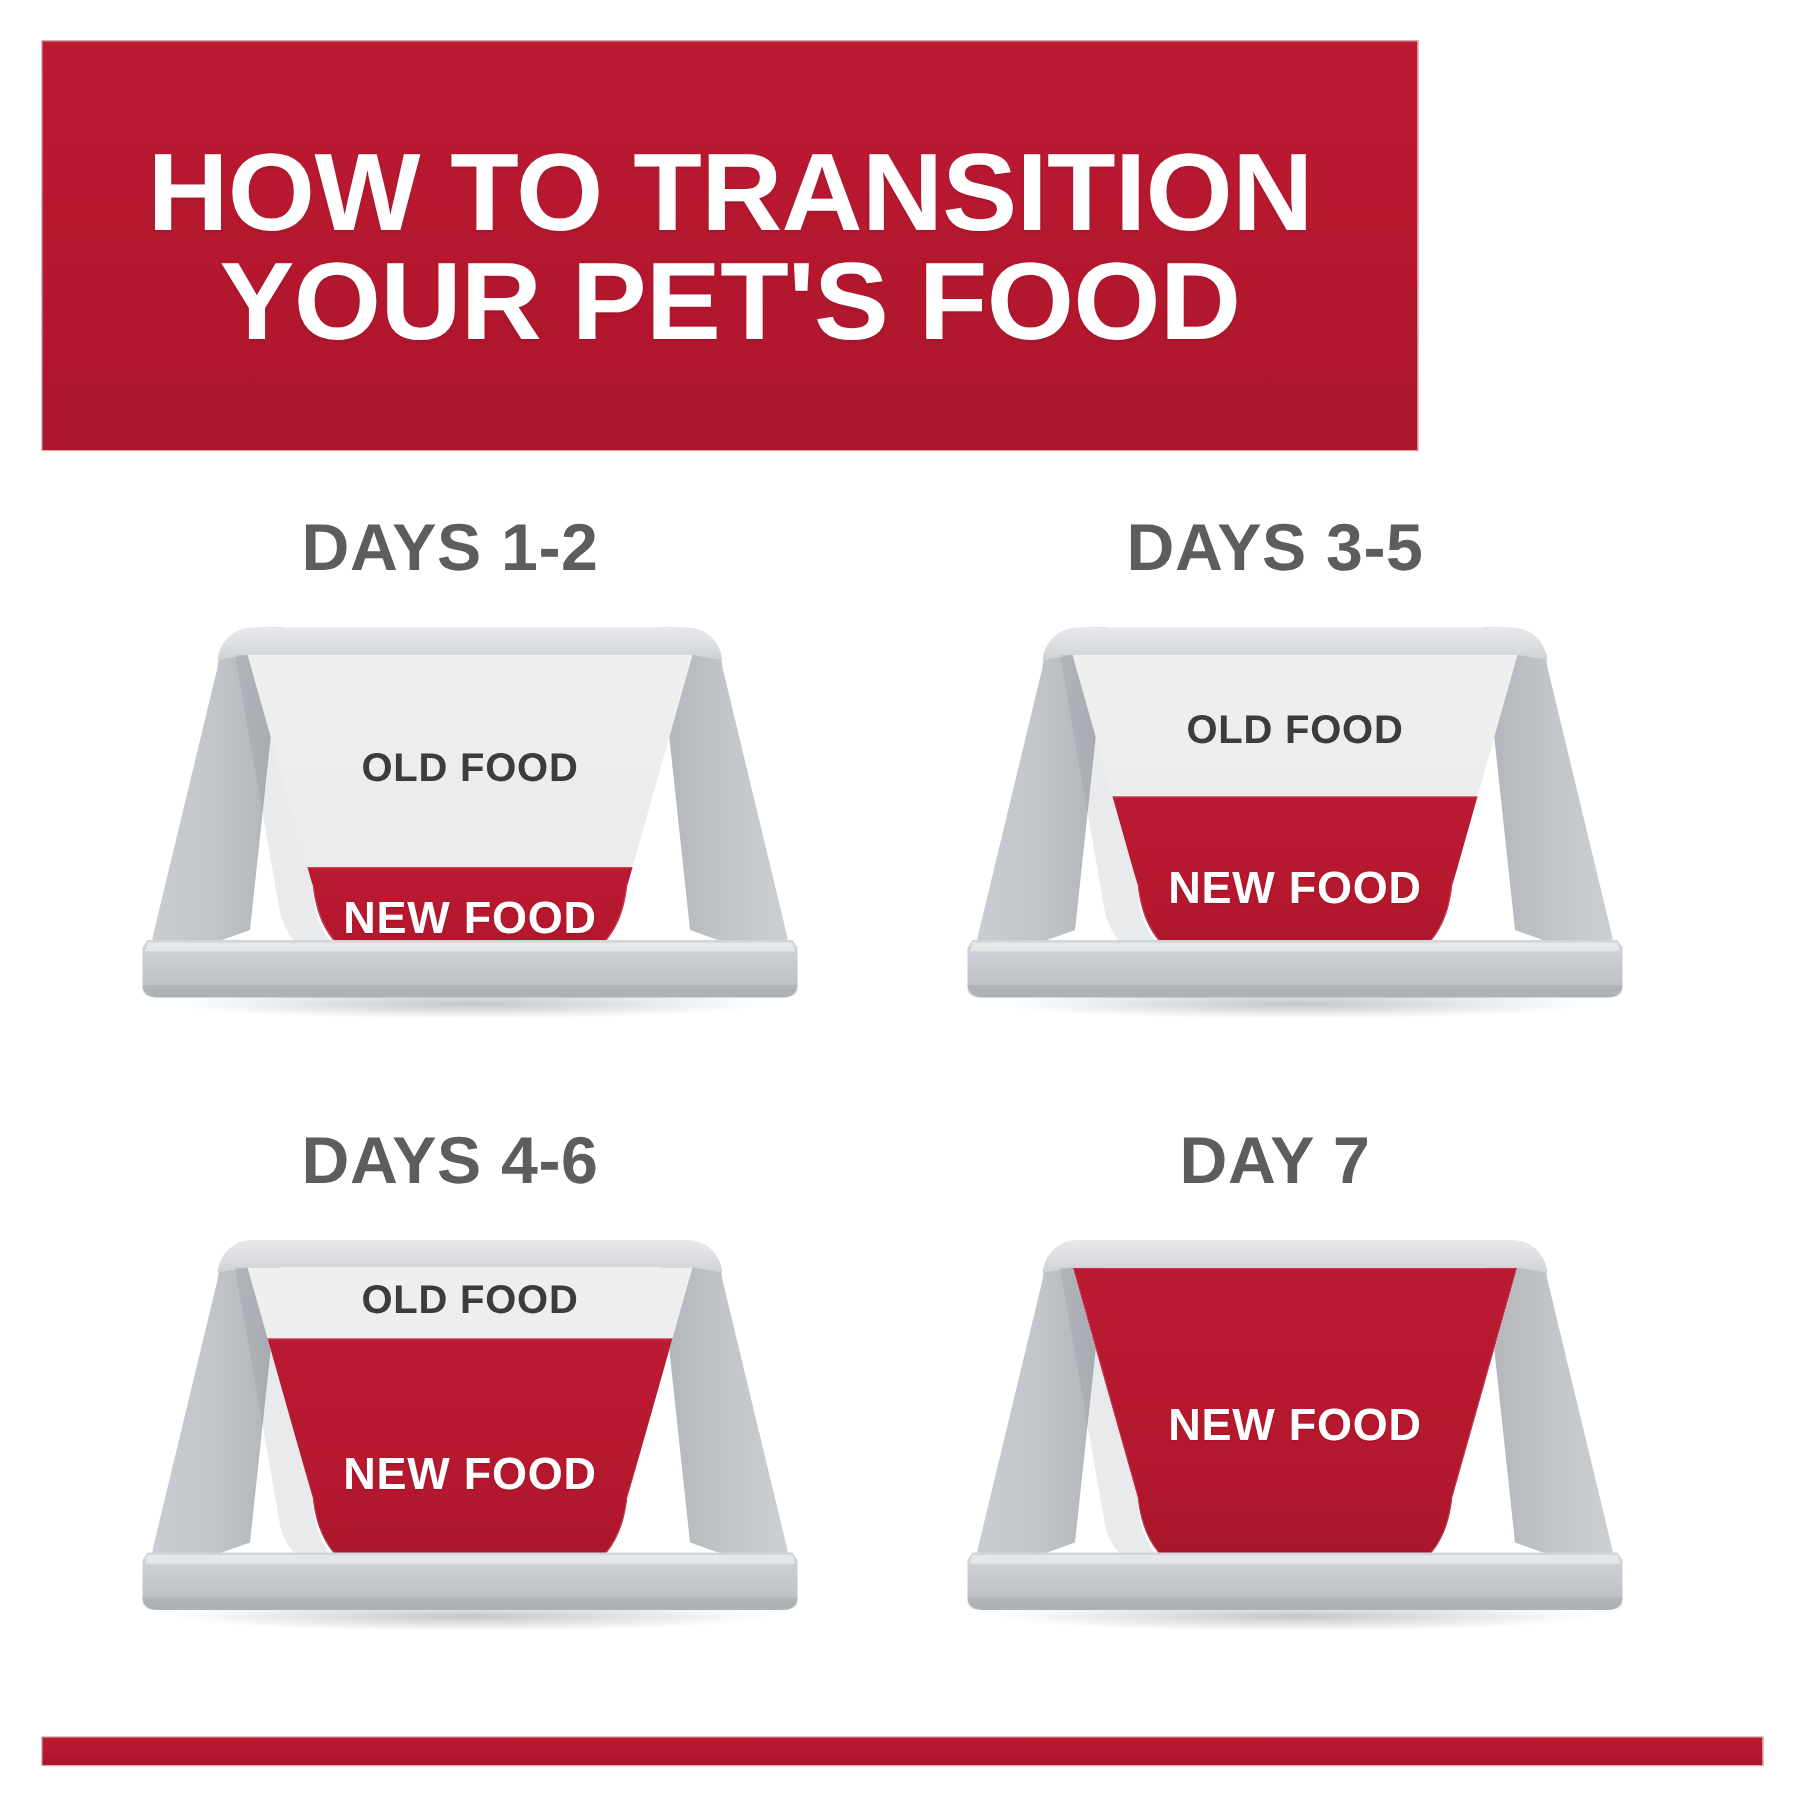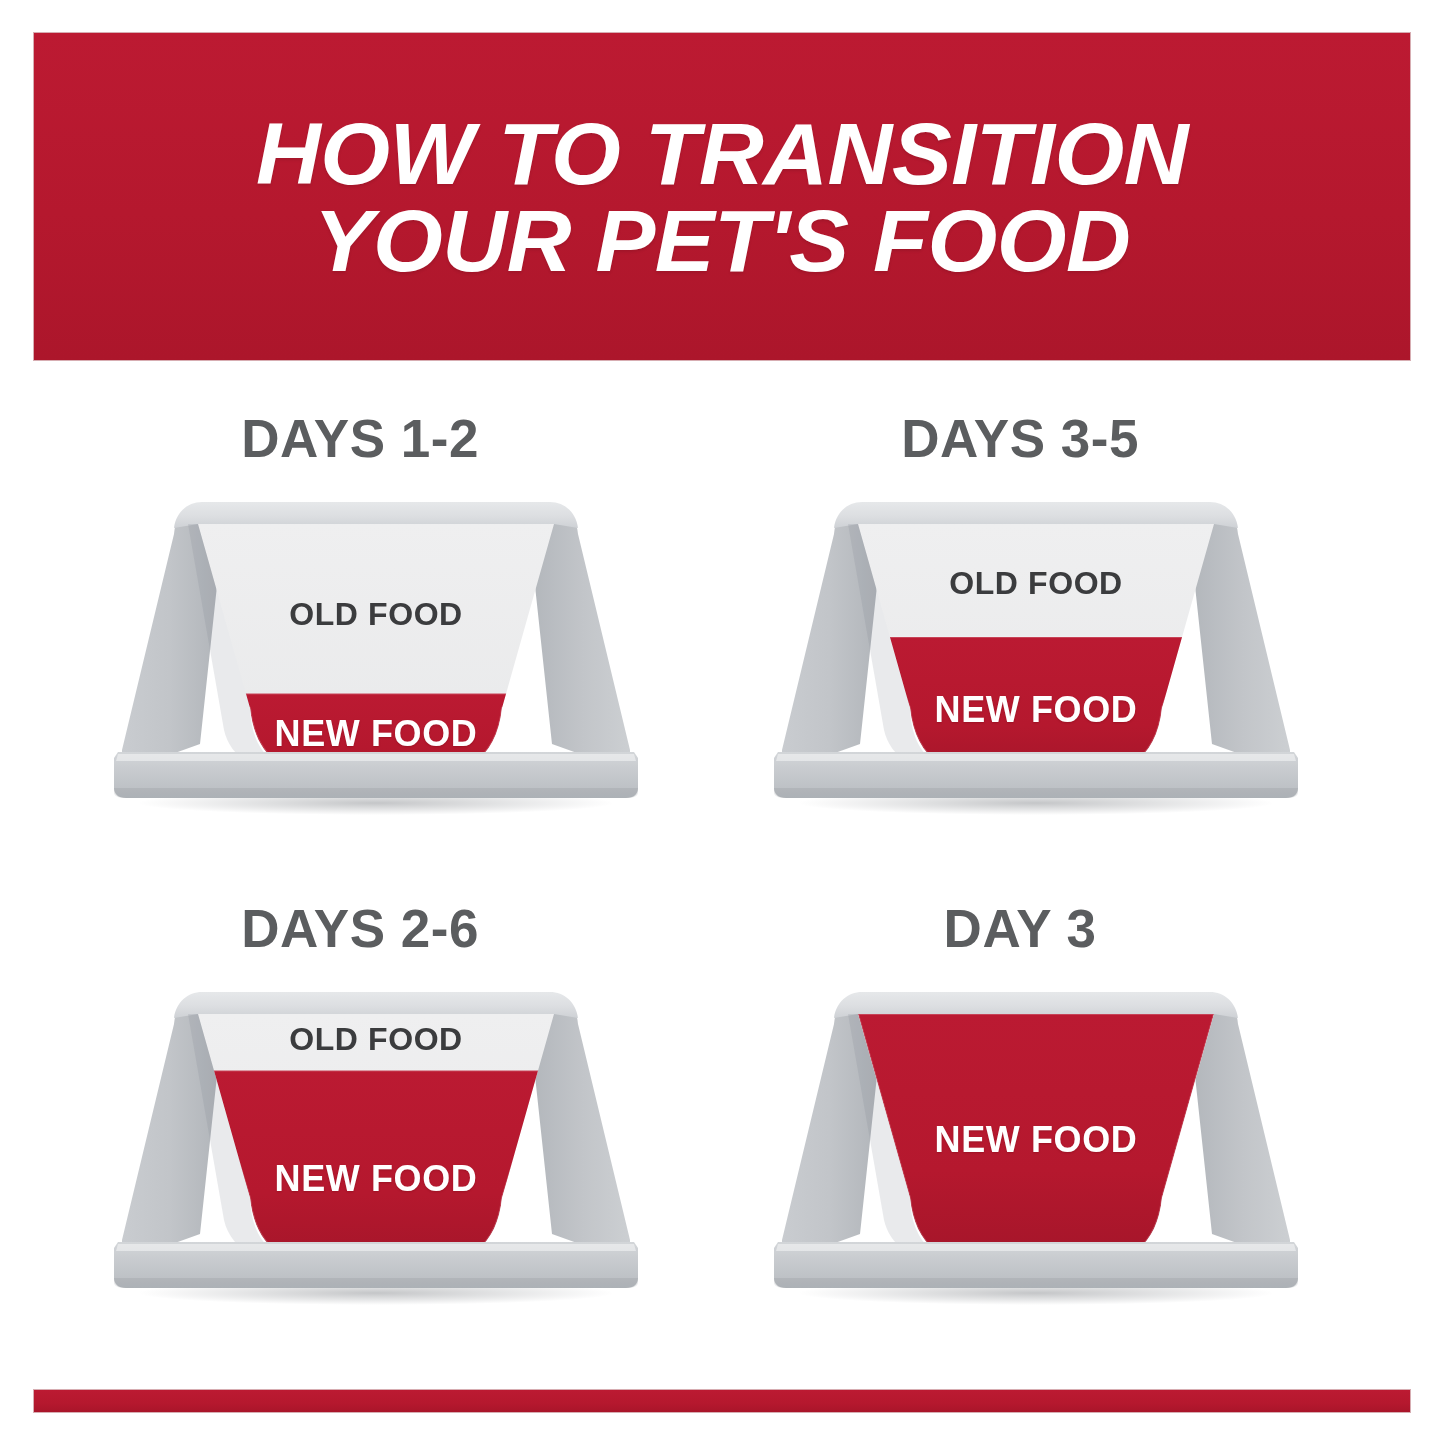--- a/index.html
+++ b/index.html
@@ -9,24 +9,23 @@
     font-family:"Liberation Sans", sans-serif;
     overflow:hidden;
     position:relative;
   }
   #canvas{position:absolute;left:0;top:0;width:1445px;height:1445px;}
 
   
   .banner{
     position:absolute;
     left:34px;top:33px;
-    width:1376px;height:327px;
+    width:1100px;height:327px;
     background:linear-gradient(180deg,#BC1A32 0%,#B5182E 55%,#AC162B 100%);
     box-shadow:0 0 0 1px rgba(140,20,35,.35);
-    font-style:italic;
   }
   .banner-title{
     position:absolute;
     left:0;right:0;top:50%;
     transform:translateY(-50%);
     text-align:center;
     color:#ffffff;
     font-weight:bold;
     font-size:88px;
     line-height:0.99;
@@ -301,21 +300,21 @@
     <path d="M 16 272 L 532 272 L 534 279 L 14 279 Z" fill="rgba(255,255,255,0.45)"></path>
     <path d="M 12 306 L 536 306 L 536 310 C 536 314, 532 316, 524 316
              L 24 316 C 16 316, 12 314, 12 310 Z" fill="rgba(120,126,134,0.18)"></path>
   </svg>
           <div class="food-label old-label" style="top: 83.15px;">OLD FOOD</div>
           <div class="food-label new-label" style="top: 206.6px;">NEW FOOD</div>
         </div>
     </div>
 
     <div class="cell c2">
-      <div class="step-label">DAYS 2-6</div>
+      <div class="step-label">DAYS 4-6</div>
       <div class="bowl-wrap">
           <svg viewBox="0 0 548 330" width="548" height="330">
     <defs>
       <linearGradient id="b2-sideL" x1="0" y1="0" x2="1" y2="0">
         <stop offset="0%" stop-color="#C9CCD0"></stop>
         <stop offset="45%" stop-color="#C2C5C9"></stop>
         <stop offset="100%" stop-color="#AFB3B8"></stop>
       </linearGradient>
       <linearGradient id="b2-sideR" x1="0" y1="0" x2="1" y2="0">
         <stop offset="0%" stop-color="#B1B5BA"></stop>
@@ -398,21 +397,21 @@
     <path d="M 16 272 L 532 272 L 534 279 L 14 279 Z" fill="rgba(255,255,255,0.45)"></path>
     <path d="M 12 306 L 536 306 L 536 310 C 536 314, 532 316, 524 316
              L 24 316 C 16 316, 12 314, 12 310 Z" fill="rgba(120,126,134,0.18)"></path>
   </svg>
           <div class="food-label old-label" style="top: 49.25px;">OLD FOOD</div>
           <div class="food-label new-label" style="top: 185.57px;">NEW FOOD</div>
         </div>
     </div>
 
     <div class="cell c3">
-      <div class="step-label">DAY 3</div>
+      <div class="step-label">DAY 7</div>
       <div class="bowl-wrap">
           <svg viewBox="0 0 548 330" width="548" height="330">
     <defs>
       <linearGradient id="b3-sideL" x1="0" y1="0" x2="1" y2="0">
         <stop offset="0%" stop-color="#C9CCD0"></stop>
         <stop offset="45%" stop-color="#C2C5C9"></stop>
         <stop offset="100%" stop-color="#AFB3B8"></stop>
       </linearGradient>
       <linearGradient id="b3-sideR" x1="0" y1="0" x2="1" y2="0">
         <stop offset="0%" stop-color="#B1B5BA"></stop>

